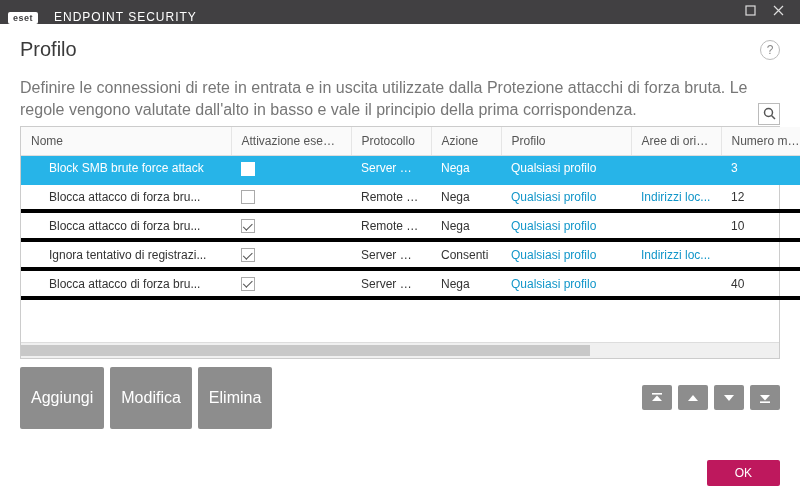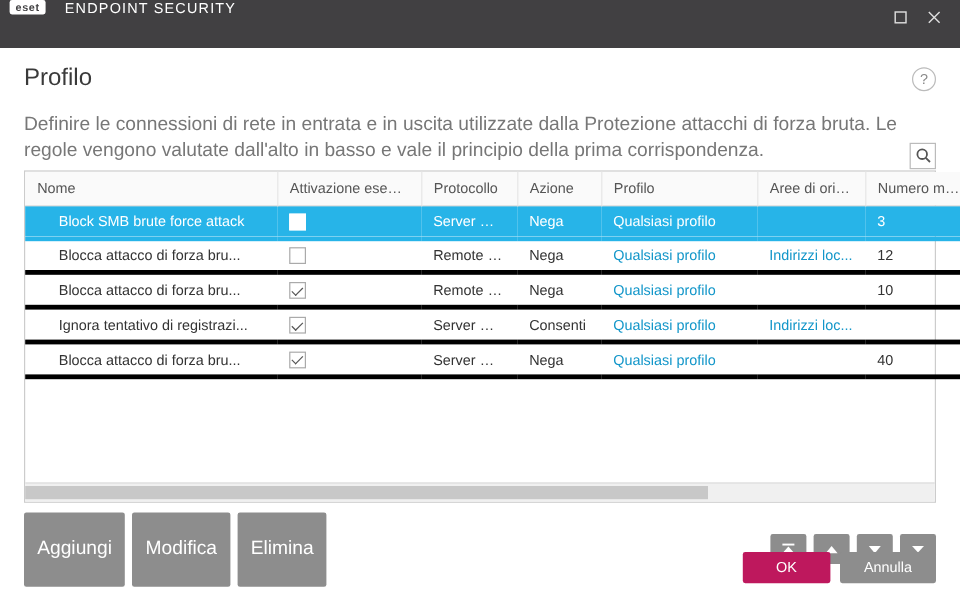--- a/index.html
+++ b/index.html
@@ -1,30 +1,30 @@
 <!DOCTYPE html>
 <html><head>
 <meta charset="utf-8">
 <style>
   * { box-sizing: border-box; margin: 0; padding: 0; }
   body { font-family: "Segoe UI", Arial, sans-serif; font-size: 12px; color: #333; background: #fff; width: 800px; height: 500px; overflow: hidden; }
-  .titlebar { background: #414042; color: #fff; height: 40px; display: flex; align-items: flex-start; padding: 0 8px; }
+  .titlebar { background: #414042; color: #fff; height: 24px; display: flex; align-items: flex-end; padding: 0 8px; }
   .brand-badge { background: #fff; color: #414042; font-weight: bold; font-size: 9px; padding: 1px 5px; border-radius: 2px; letter-spacing: 0.5px; }
   .brand-text { margin-left: 16px; font-size: 12px; letter-spacing: 1px; font-weight: 300; }
   .titlebar-spacer { flex: 1; }
   .win-btn { width: 28px; height: 28px; display: flex; align-items: center; justify-content: center; color: #ddd; cursor: pointer; }
   .win-btn svg { stroke: #ddd; stroke-width: 1.2; fill: none; }
   .header { padding: 14px 20px 8px 20px; display: flex; align-items: center; }
   .header h1 { font-size: 20px; font-weight: 400; color: #3a3a3a; flex: 1; }
   .help-btn { width: 20px; height: 20px; border: 1px solid #bbb; border-radius: 50%; display: flex; align-items: center; justify-content: center; color: #888; font-size: 12px; cursor: pointer; }
   .desc-wrap { position: relative; padding: 8px 20px 0 20px; }
   .desc { color: #777; font-size: 16px; line-height: 1.4; }
   .search-btn { position: absolute; right: 20px; bottom: -3px; width: 22px; height: 22px; border: 1px solid #bbb; display: flex; align-items: center; justify-content: center; background: #fff; cursor: pointer; z-index: 2; }
   .search-btn svg { stroke: #555; stroke-width: 1.5; fill: none; }
-  .table-wrap { margin: 4px 20px 0 20px; border: 1px solid #ccc; height: 277px; display: flex; flex-direction: column; }
+  .table-wrap { margin: 4px 20px 0 20px; border: 1px solid #ccc; height: 233px; display: flex; flex-direction: column; }
   table { width: 100%; border-collapse: collapse; table-layout: fixed; }
   thead th { text-align: left; font-weight: 400; color: #555; font-size: 12px; padding: 7px 10px; border-bottom: 1px solid #ddd; border-right: 1px solid #e5e5e5; background: #fafafa; white-space: nowrap; overflow: hidden; text-overflow: ellipsis; }
   tbody td { padding: 5px 10px; border-bottom: 4px solid #000000; white-space: nowrap; overflow: hidden; text-overflow: ellipsis; font-size: 12px; }
   tbody tr.selected { background: #27b4e8; color: #fff; }
   tbody tr.selected td { border-bottom-color: #27b4e8; }
   .col-nome { width: 210px; }
   .col-att { width: 120px; }
   .col-prot { width: 80px; }
   .col-az { width: 70px; }
   .col-prof { width: 130px; }
@@ -182,14 +182,13 @@
   <button class="icon-btn" title="bottom">
     <svg width="12" height="12" viewBox="0 0 12 12">
         <polygon points="6,8.5 11,3 1,3"></polygon>
         <rect x="1" y="9.4" width="10" height="1.6"></rect>
       </svg>
   </button>
 </div>
 
 <div class="footer">
   <button class="btn-primary">OK</button>
-  <button class="btn-secondary">Annulla</button>
 </div>
 
 </body></html>

